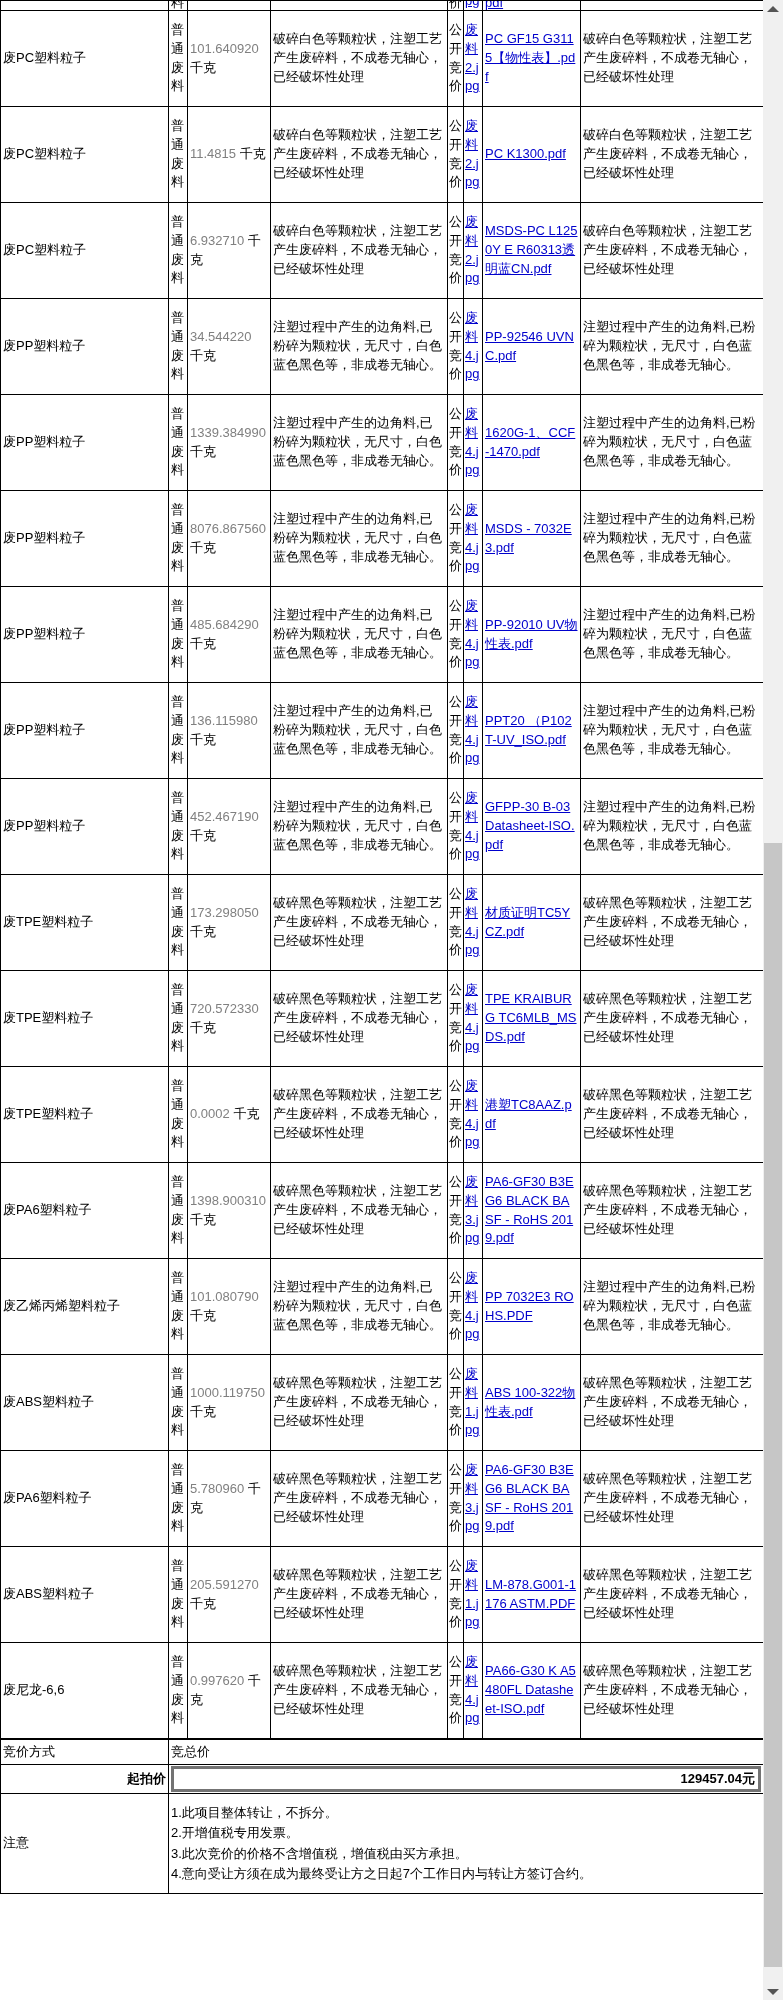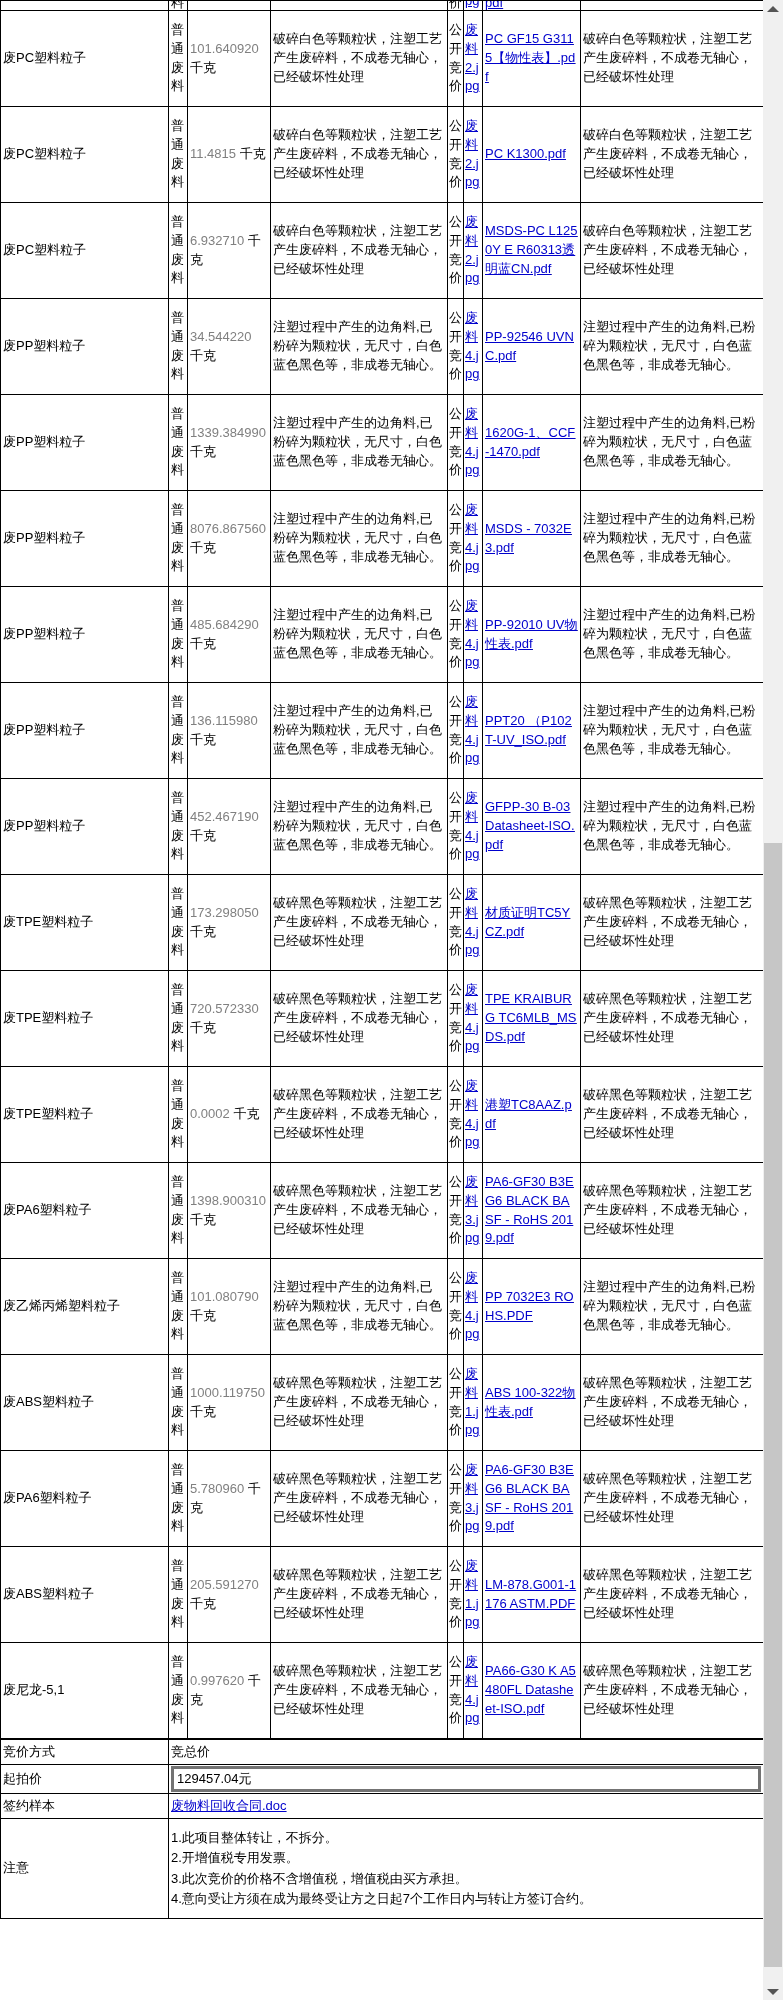--- a/index.html
+++ b/index.html
@@ -10,34 +10,34 @@
   table{border-collapse:collapse;table-layout:fixed;width:763px;}
   td{border:1px solid #000;padding:1px 2px;vertical-align:middle;overflow:hidden;
      word-break:break-all;line-height:1.45;}
   
   .col-name{width:168px;}
   .col-cat{width:19px;}
   .col-weight{width:83px;margin-left:41px;}
   .col-desc{width:177px;}
   .col-bid{width:16px;padding:1px 1px;}
   .col-jpg{width:19px;padding:3px 1px;}
-  .col-pdf{width:98px;text-decoration:underline;}
+  .col-pdf{width:98px;}
   .col-desc2{width:182px;}
   .items-table tr{height:96px;}
   .items-table tr.partial-row{height:9px;}
   .partial-row td{vertical-align:bottom;}
   .frag{display:block;margin-top:-10px;line-height:13px;}
   a.link{color:#0000cc;text-decoration:underline;cursor:pointer;}
   .num{color:#808080;}
   
   .footer-table tr{height:25px;}
   .footer-table tr.notice-row{height:100px;}
   .flabel{width:168px;}
   .fvalue{width:595px;}
-  .bold{font-weight:normal;}
+  .bold{font-weight:bold;text-align:right;}
   .inner-box{border:3px solid #737373;margin:0;padding:0 3px;line-height:20px;}
   .notice-line{line-height:1.55;}
   
   .scrollbar{position:absolute;top:0;right:0;width:20px;height:2000px;background:#f0f0f0;}
   .sb-arrow{position:absolute;left:0;width:20px;height:17px;background:#f0f0f0;}
   .sb-arrow.up{top:0;}
   .sb-arrow.down{bottom:0;}
   .sb-arrow .tri-up{position:absolute;left:4px;top:6px;width:0;height:0;
     border-left:6px solid transparent;border-right:6px solid transparent;border-bottom:6px solid #555;}
   .sb-arrow .tri-down{position:absolute;left:4px;top:6px;width:0;height:0;
@@ -243,21 +243,21 @@
           <td class="col-name">废ABS塑料粒子</td>
           <td class="col-cat">普通废料</td>
           <td class="col-weight"><span class="num">205.591270</span> 千克</td>
           <td class="col-desc">破碎黑色等颗粒状，注塑工艺产生废碎料，不成卷无轴心，已经破坏性处理</td>
           <td class="col-bid">公开竞价</td>
           <td class="col-jpg"><a class="link" href="#">废料1.jpg</a></td>
           <td class="col-pdf"><a class="link" href="#">LM-878.G001-1176 ASTM.PDF</a></td>
           <td class="col-desc2">破碎黑色等颗粒状，注塑工艺产生废碎料，不成卷无轴心，已经破坏性处理</td>
         </tr>
         <tr>
-          <td class="col-name">废尼龙-5,1</td>
+          <td class="col-name">废尼龙-6,6</td>
           <td class="col-cat">普通废料</td>
           <td class="col-weight"><span class="num">0.997620</span> 千克</td>
           <td class="col-desc">破碎黑色等颗粒状，注塑工艺产生废碎料，不成卷无轴心，已经破坏性处理</td>
           <td class="col-bid">公开竞价</td>
           <td class="col-jpg"><a class="link" href="#">废料4.jpg</a></td>
           <td class="col-pdf"><a class="link" href="#">PA66-G30 K A5480FL Datasheet-ISO.pdf</a></td>
           <td class="col-desc2">破碎黑色等颗粒状，注塑工艺产生废碎料，不成卷无轴心，已经破坏性处理</td>
         </tr>
       </tbody>
   </table>
@@ -270,24 +270,20 @@
     <tbody id="footer-body">
         <tr>
           <td class="flabel">竞价方式</td>
           <td class="fvalue">竞总价</td>
         </tr>
         <tr>
           <td class="flabel bold">起拍价</td>
           <td class="fvalue">
             <div class="inner-box bold">129457.04元</div>
           </td>
-        </tr>
-        <tr>
-          <td class="flabel">签约样本</td>
-          <td class="fvalue"><a class="link" href="#">废物料回收合同.doc</a></td>
         </tr>
         <tr class="notice-row">
           <td class="flabel">注意</td>
           <td class="fvalue">
             <div class="notice-line">1.此项目整体转让，不拆分。</div>
             <div class="notice-line">2.开增值税专用发票。</div>
             <div class="notice-line">3.此次竞价的价格不含增值税，增值税由买方承担。</div>
             <div class="notice-line">4.意向受让方须在成为最终受让方之日起7个工作日内与转让方签订合约。</div>
           </td>
         </tr>

